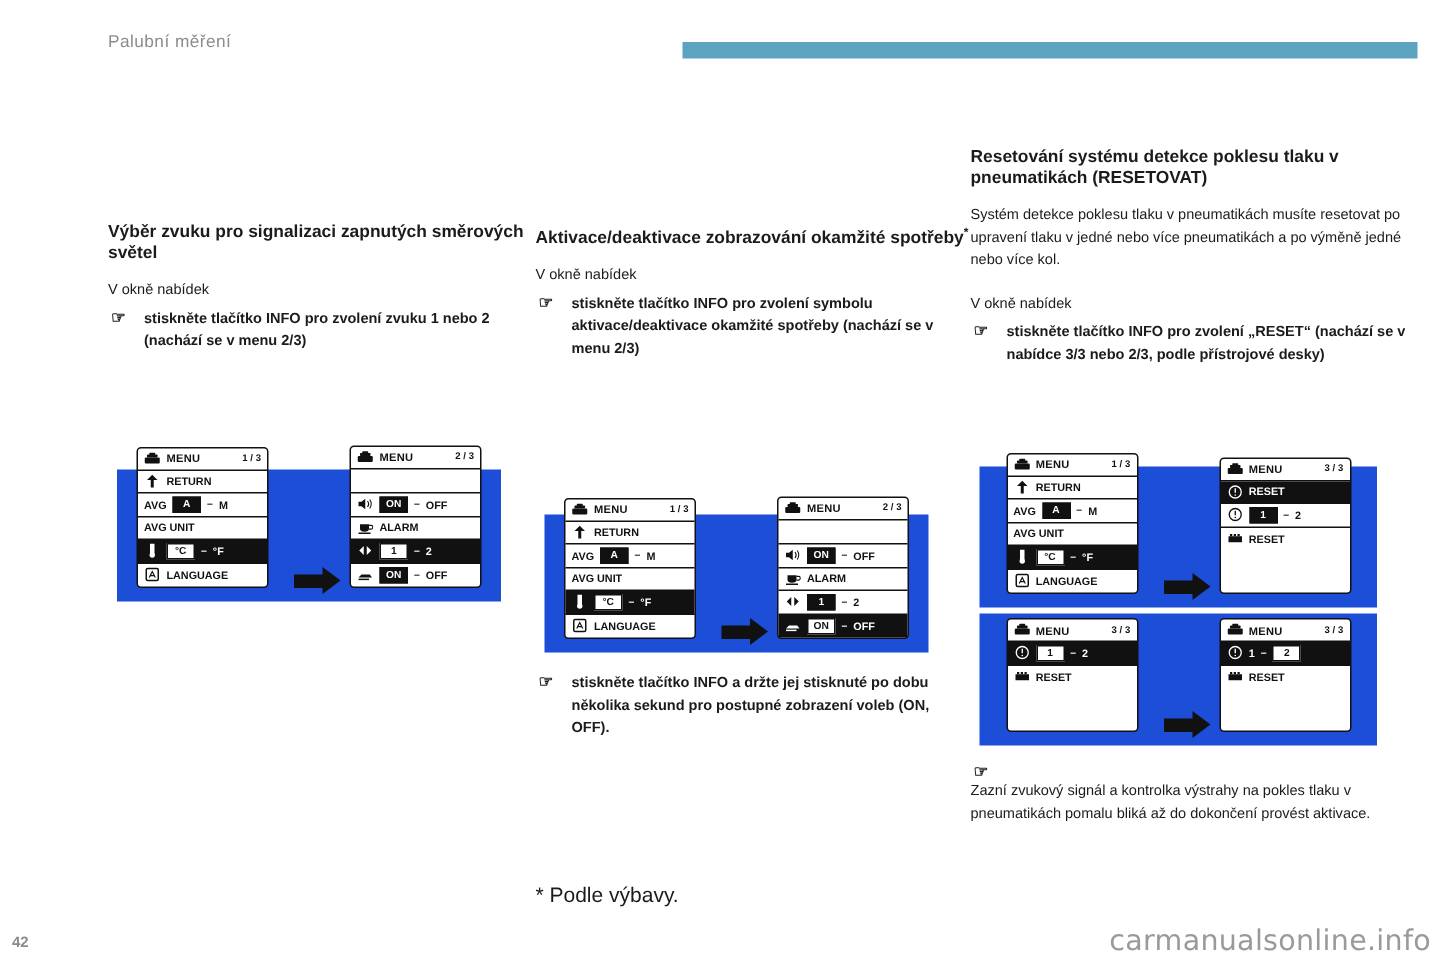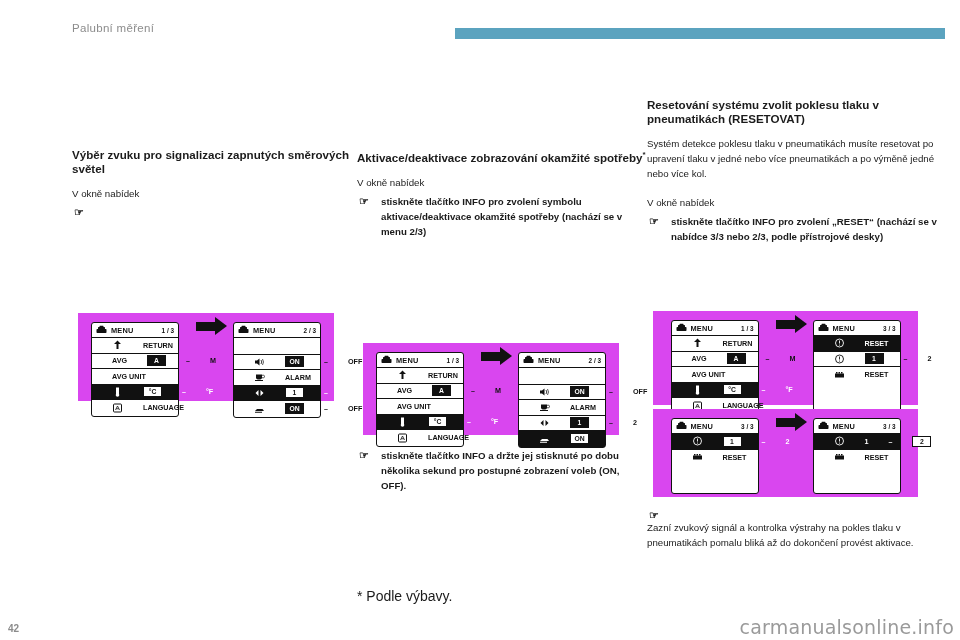--- a/index.html
+++ b/index.html
@@ -43,22 +43,22 @@
     font-size:9.7px;line-height:15.2px;font-weight:bold;color:#1b1b1b;
     margin:0 0 12px 0;
   }
   .bullet .ptr{
     position:absolute;left:2px;top:1px;width:14px;height:13px;
     color:#1b1b1b;font-size:11px;line-height:13px;
   }
 
   
   .diagram{
-    background:#d946ef;padding:9px 10px;
-    display:flex;align-items:flex-start;justify-content:center;gap:0;
+    background:#1d4ed8;padding:9px 10px;
+    display:flex;align-items:flex-end;justify-content:center;gap:0;
     box-sizing:border-box;
   }
   .arrow-wrap{width:54px;display:flex;align-items:center;justify-content:center;}
   .arrow{
     position:relative;width:20px;height:9px;background:#111;
   }
   .arrow:after{
     content:"";position:absolute;right:-11px;top:-5px;
     border-top:9.5px solid transparent;border-bottom:9.5px solid transparent;
     border-left:12px solid #111;
@@ -69,22 +69,22 @@
     box-sizing:border-box;padding:0;
   }
   .screen .title{
     display:flex;align-items:center;gap:4px;
     border-bottom:1.4px solid #111;padding:2px 4px 2px 4px;height:15px;
     box-sizing:border-box;
   }
   .screen .title .menu-txt{font-size:7.4px;font-weight:bold;color:#111;letter-spacing:.2px;}
   .screen .title .pg{font-size:6.4px;color:#111;margin-left:auto;font-weight:bold;}
   .row{
-    display:flex;align-items:center;gap:20px;
-    height:15.5px;padding:0 20px;box-sizing:border-box;
+    display:flex;align-items:center;gap:4px;
+    height:15.5px;padding:0 4px;box-sizing:border-box;
     border-bottom:1.2px solid #111;
     font-size:7.2px;font-weight:bold;color:#111;white-space:nowrap;
   }
   .row.last{border-bottom:none;}
   .row.plain{border-bottom:none;}
   .row.sel{background:#111;color:#fff;}
   .row .box{
     display:inline-block;min-width:13px;text-align:center;
     border:1.2px solid #111;background:#111;color:#fff;
     font-size:6.8px;line-height:9px;padding:0 2px;font-weight:bold;
@@ -121,20 +121,21 @@
 <div class="page">
 
   <div class="header-title">Palubní měření</div>
   <div class="header-rule"></div>
 
   <div class="col col-1" style="top:148px;">
     <h2 class="sect">Výběr zvuku pro signalizaci zapnutých směrových světel</h2>
     <p class="lead">V okně nabídek</p>
     <div class="bullet">
       <span class="ptr">☞</span>
+      <span>stiskněte tlačítko INFO pro zvolení zvuku 1 nebo 2 (nachází se v menu 2/3)</span>
     </div>
   </div>
 
   <div class="diagram" style="position:absolute;left:78px;top:313px;width:256px;height:88px;">
 
     <div class="screen">
       <div class="title">
         <span class="ic">
           <svg viewBox="0 0 22 20">
               <rect x="1" y="8" width="20" height="8" rx="1.5" fill="#111"></rect>
@@ -379,21 +380,21 @@
   <div class="col col-2" style="top:448px;">
     <div class="bullet">
       <span class="ptr">☞</span>
       <span>stiskněte tlačítko INFO a držte jej stisknuté po dobu několika sekund pro postupné zobrazení voleb (ON, OFF).</span>
     </div>
   </div>
 
   <div class="foot-note" style="left:357px;top:588px;">* Podle výbavy.</div>
 
   <div class="col col-3" style="top:98px;">
-    <h2 class="sect">Resetování systému zvolit poklesu tlaku v pneumatikách (RESETOVAT)</h2>
+    <h2 class="sect">Resetování systému detekce poklesu tlaku v pneumatikách (RESETOVAT)</h2>
     <p class="body">Systém detekce poklesu tlaku v pneumatikách musíte resetovat po upravení tlaku v jedné nebo více pneumatikách a po výměně jedné nebo více kol.</p>
     <p class="lead">V okně nabídek</p>
     <div class="bullet">
       <span class="ptr">☞</span>
       <span>stiskněte tlačítko INFO pro zvolení „RESET“ (nachází se v nabídce 3/3 nebo 2/3, podle přístrojové desky)</span>
     </div>
   </div>
 
   <div class="diagram" style="position:absolute;left:653px;top:311px;width:265px;height:94px;">
 

